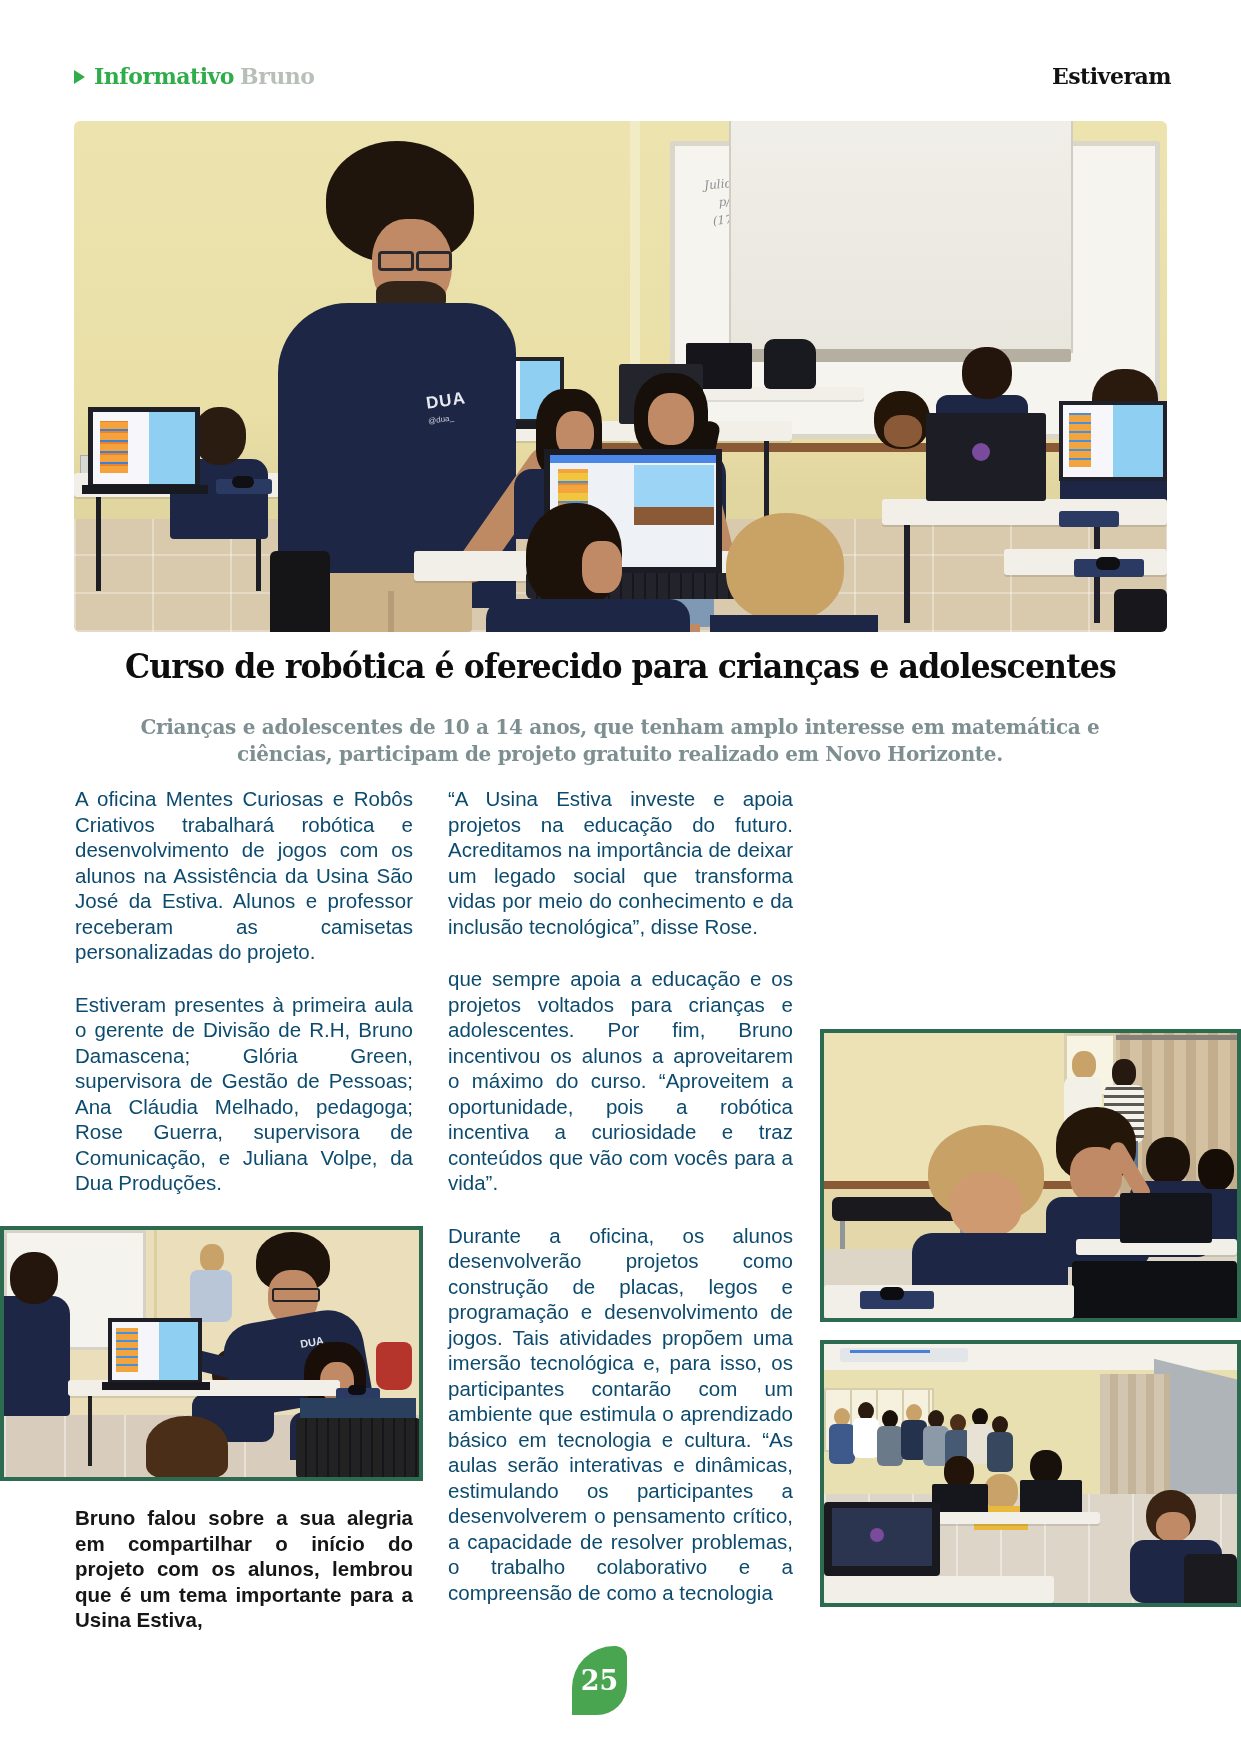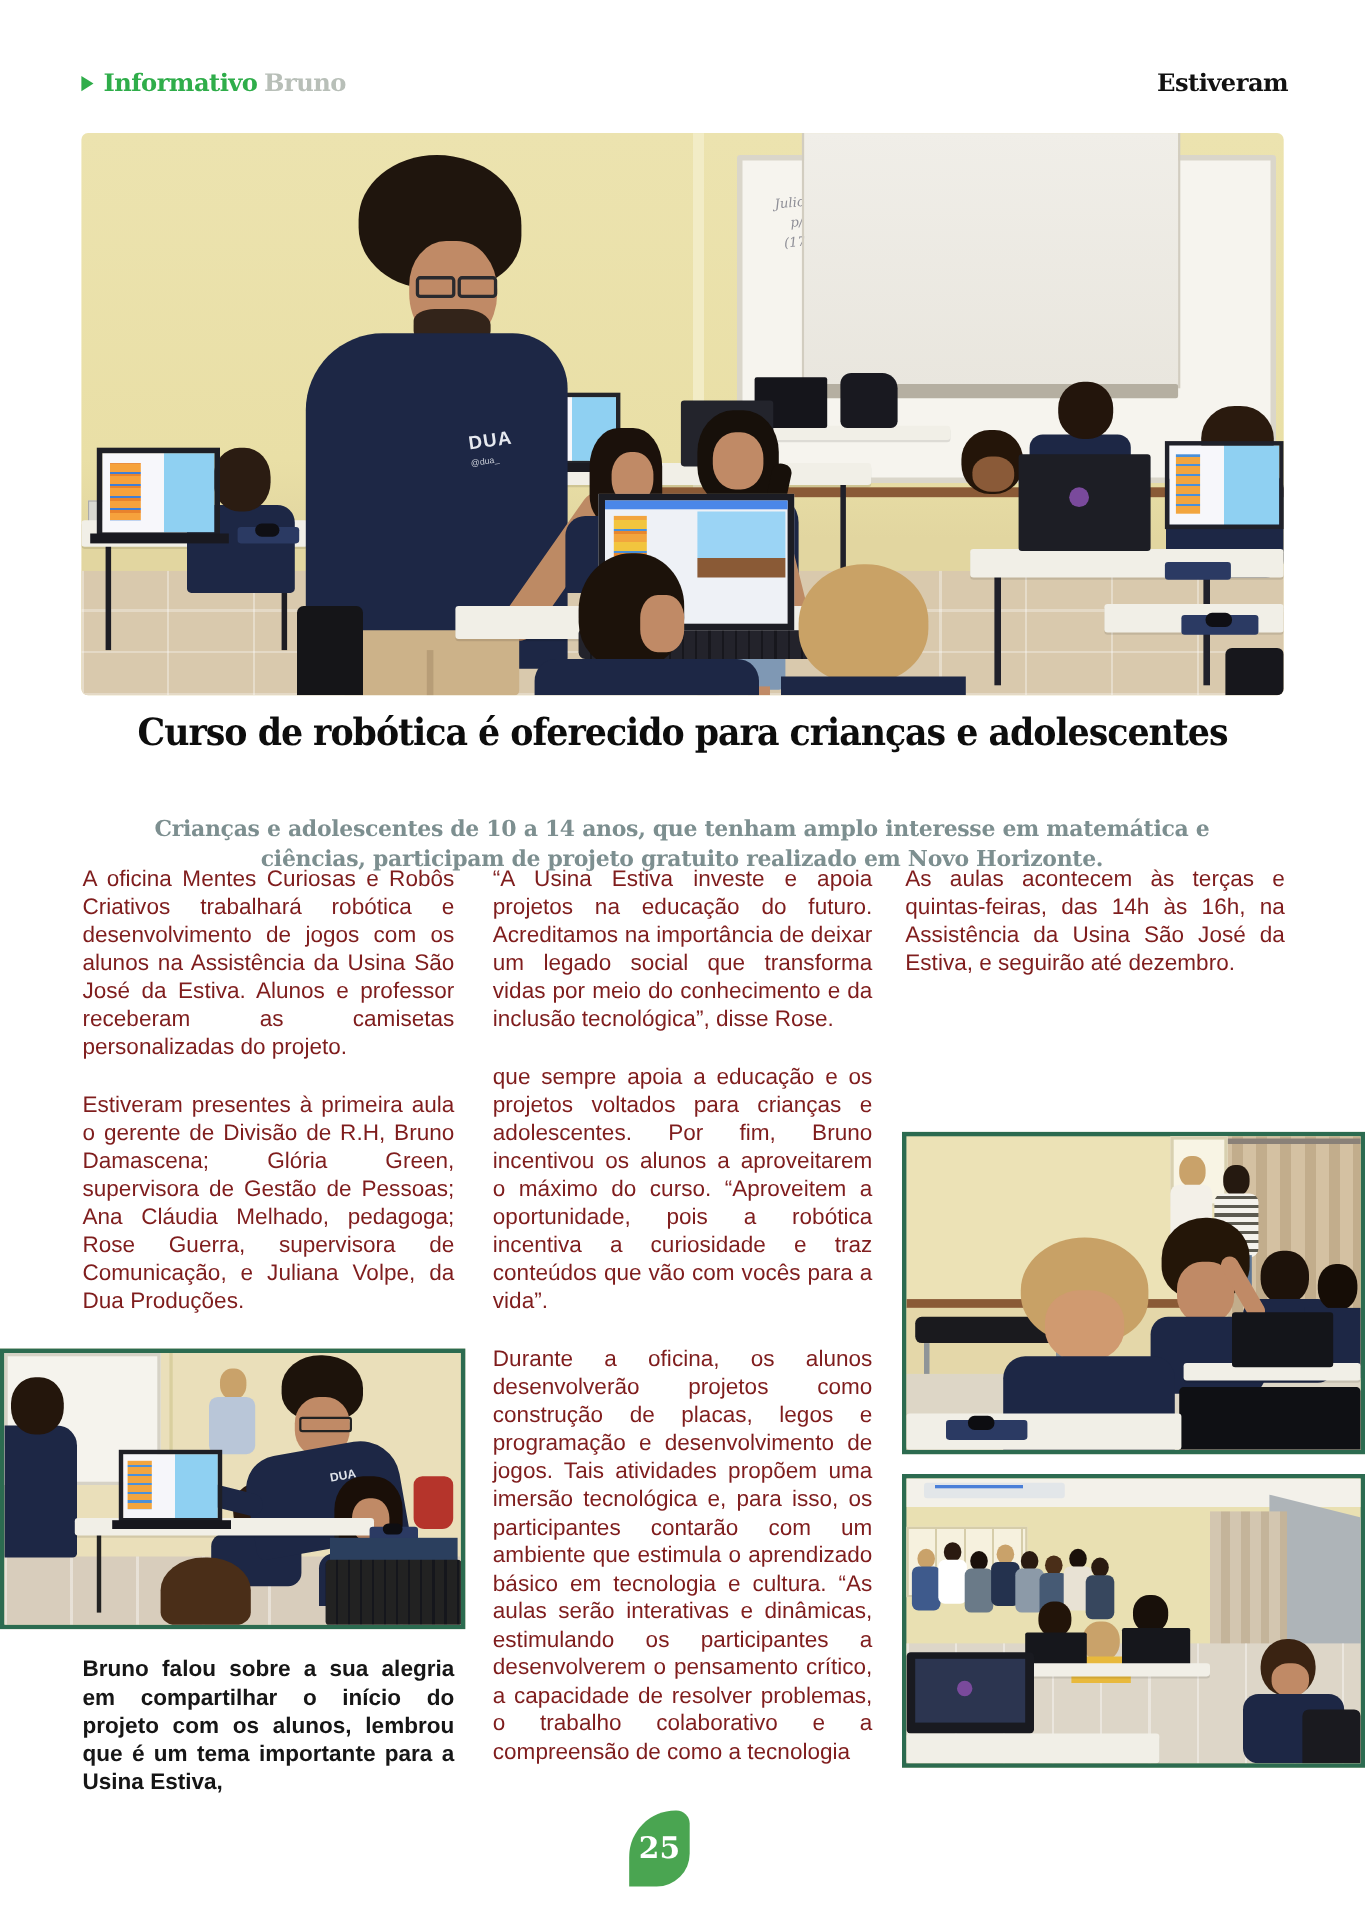--- a/index.html
+++ b/index.html
@@ -6,23 +6,23 @@
   body{width:1241px;height:1754px;position:relative;font-family:"Liberation Sans",sans-serif;overflow:hidden;}
   .a{position:absolute;}
   
   .kicker{top:63px;left:74px;font-family:"DejaVu Serif",serif;font-weight:bold;font-size:22px;letter-spacing:-0.5px;}
   .tri{display:inline-block;width:0;height:0;border-left:11px solid #2fad4a;border-top:7px solid transparent;border-bottom:7px solid transparent;margin-right:9px;}
   .brand{color:#2fad4a;}
   .brand2{color:#b8bfb8;margin-left:6px;}
   .section{top:63px;right:70px;font-family:"DejaVu Serif",serif;font-weight:bold;font-size:22px;color:#121212;letter-spacing:-0.5px;}
   
   .headline{top:646px;left:0;width:1241px;text-align:center;font-family:"DejaVu Serif",serif;font-weight:bold;font-size:34px;letter-spacing:-1px;color:#0d0d0d;white-space:nowrap;transform:scaleX(.93);}
-  .subtitle{top:740px;left:105px;width:1030px;text-align:center;font-family:"DejaVu Serif",serif;font-weight:bold;font-size:20px;line-height:27px;color:#7d8f90;letter-spacing:-0.3px;}
-  
-  .col{top:786px;font-size:20.5px;line-height:25.5px;text-align:justify;color:#7f1d1d;}
+  .subtitle{top:714px;left:105px;width:1030px;text-align:center;font-family:"DejaVu Serif",serif;font-weight:bold;font-size:20px;line-height:27px;color:#7d8f90;letter-spacing:-0.3px;}
+  
+  .col{top:786px;font-size:20.5px;line-height:25.5px;text-align:justify;color:#0c4a6e;}
   .col p{margin:0 0 27px 0;}
   #c1{left:75px;width:338px;}
   #c2{left:448px;width:345px;}
   #c3{left:823px;width:345px;}
   #c1b{left:75px;top:1505px;width:338px;font-size:20.5px;line-height:25.5px;text-align:justify;color:#161616;}
   
   .photo-main{left:74px;top:121px;width:1093px;height:511px;border-radius:6px;overflow:hidden;background:linear-gradient(180deg,#ece3af 0%,#e9dfa6 58%,#e2d6a0 72%);}
   .pframe{border:4px solid #2c6b50;box-sizing:border-box;overflow:hidden;background:#eadfba;}
   #photoL{left:0;top:1226px;width:423px;height:255px;}
   #photoRT{left:820px;top:1029px;width:421px;height:293px;background:#ece2b6;}
@@ -151,21 +151,20 @@
 <div class="a col" id="c1">
   <p>A oficina Mentes Curiosas e Robôs Criativos trabalhará robótica e desenvolvimento de jogos com os alunos na Assistência da Usina São José da Estiva. Alunos e professor receberam as camisetas personalizadas do projeto.</p>
   <p>Estiveram presentes à primeira aula o gerente de Divisão de R.H, Bruno Damascena; Glória Green, supervisora de Gestão de Pessoas; Ana Cláudia Melhado, pedagoga; Rose Guerra, supervisora de Comunicação, e Juliana Volpe, da Dua Produções.</p>
 </div>
 <div class="a col" id="c2">
   <p>“A Usina Estiva investe e apoia projetos na educação do futuro. Acreditamos na importância de deixar um legado social que transforma vidas por meio do conhecimento e da inclusão tecnológica”, disse Rose.</p>
   <p>que sempre apoia a educação e os projetos voltados para crianças e adolescentes. Por fim, Bruno incentivou os alunos a aproveitarem o máximo do curso. “Aproveitem a oportunidade, pois a robótica incentiva a curiosidade e traz conteúdos que vão com vocês para a vida”.</p>
   <p>Durante a oficina, os alunos desenvolverão projetos como construção de placas, legos e programação e desenvolvimento de jogos. Tais atividades propõem uma imersão tecnológica e, para isso, os participantes contarão com um ambiente que estimula o aprendizado básico em tecnologia e cultura. “As aulas serão interativas e dinâmicas, estimulando os participantes a desenvolverem o pensamento crítico, a capacidade de resolver problemas, o trabalho colaborativo e a compreensão de como a tecnologia</p>
 </div>
 <div class="a col" id="c3">
-  <p>As aulas acontecem às terças e quintas-feiras, das 14h às 16h, na Assistência da Usina São José da Estiva, e seguirão até dezembro.</p>
 </div>
 <div class="a" id="c1b">
   <p style="margin:0;font-weight:bold;">Bruno falou sobre a sua alegria em compartilhar o início do projeto com os alunos, lembrou que é um tema importante para a Usina Estiva,</p>
 </div>
 
 <div class="a pframe" id="photoL">
   <div class="a" style="left:0;top:185px;width:415px;height:62px;background:#d8cdbc;background-image:repeating-linear-gradient(90deg,rgba(255,255,255,.4) 0 2px,transparent 2px 60px);"></div>
   <div class="a" style="left:0;top:0;width:142px;height:120px;background:#f5f3ed;border:3px solid #d6d2c6;box-sizing:border-box;"></div>
   <div class="a" style="left:150px;top:0;width:3px;height:160px;background:#d9cf9f;"></div>
   <div class="a" style="left:196px;top:14px;width:24px;height:28px;background:#c9a26a;border-radius:45%;"></div>

